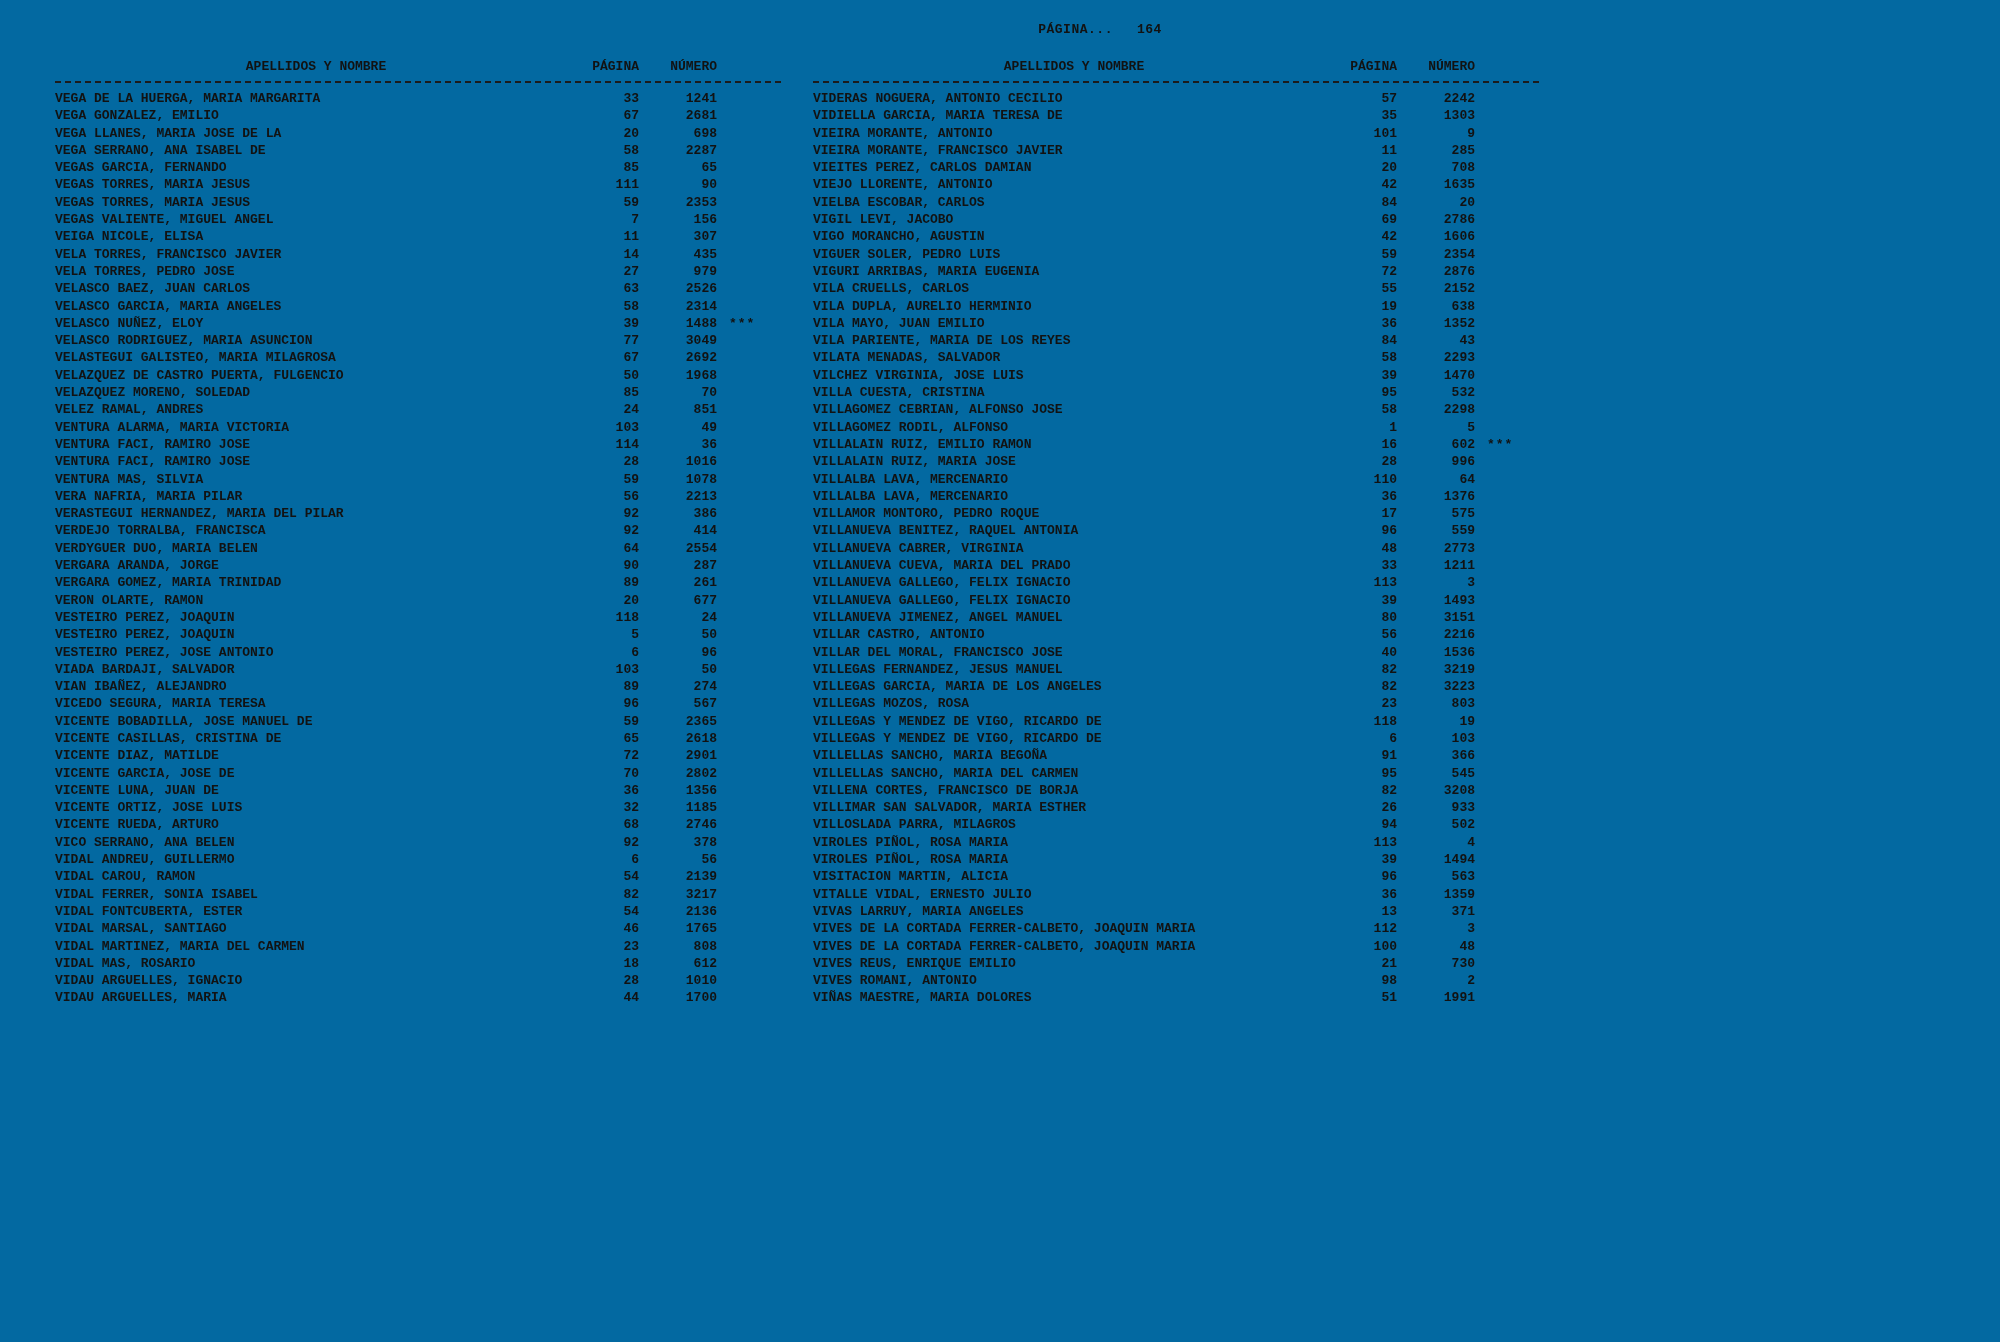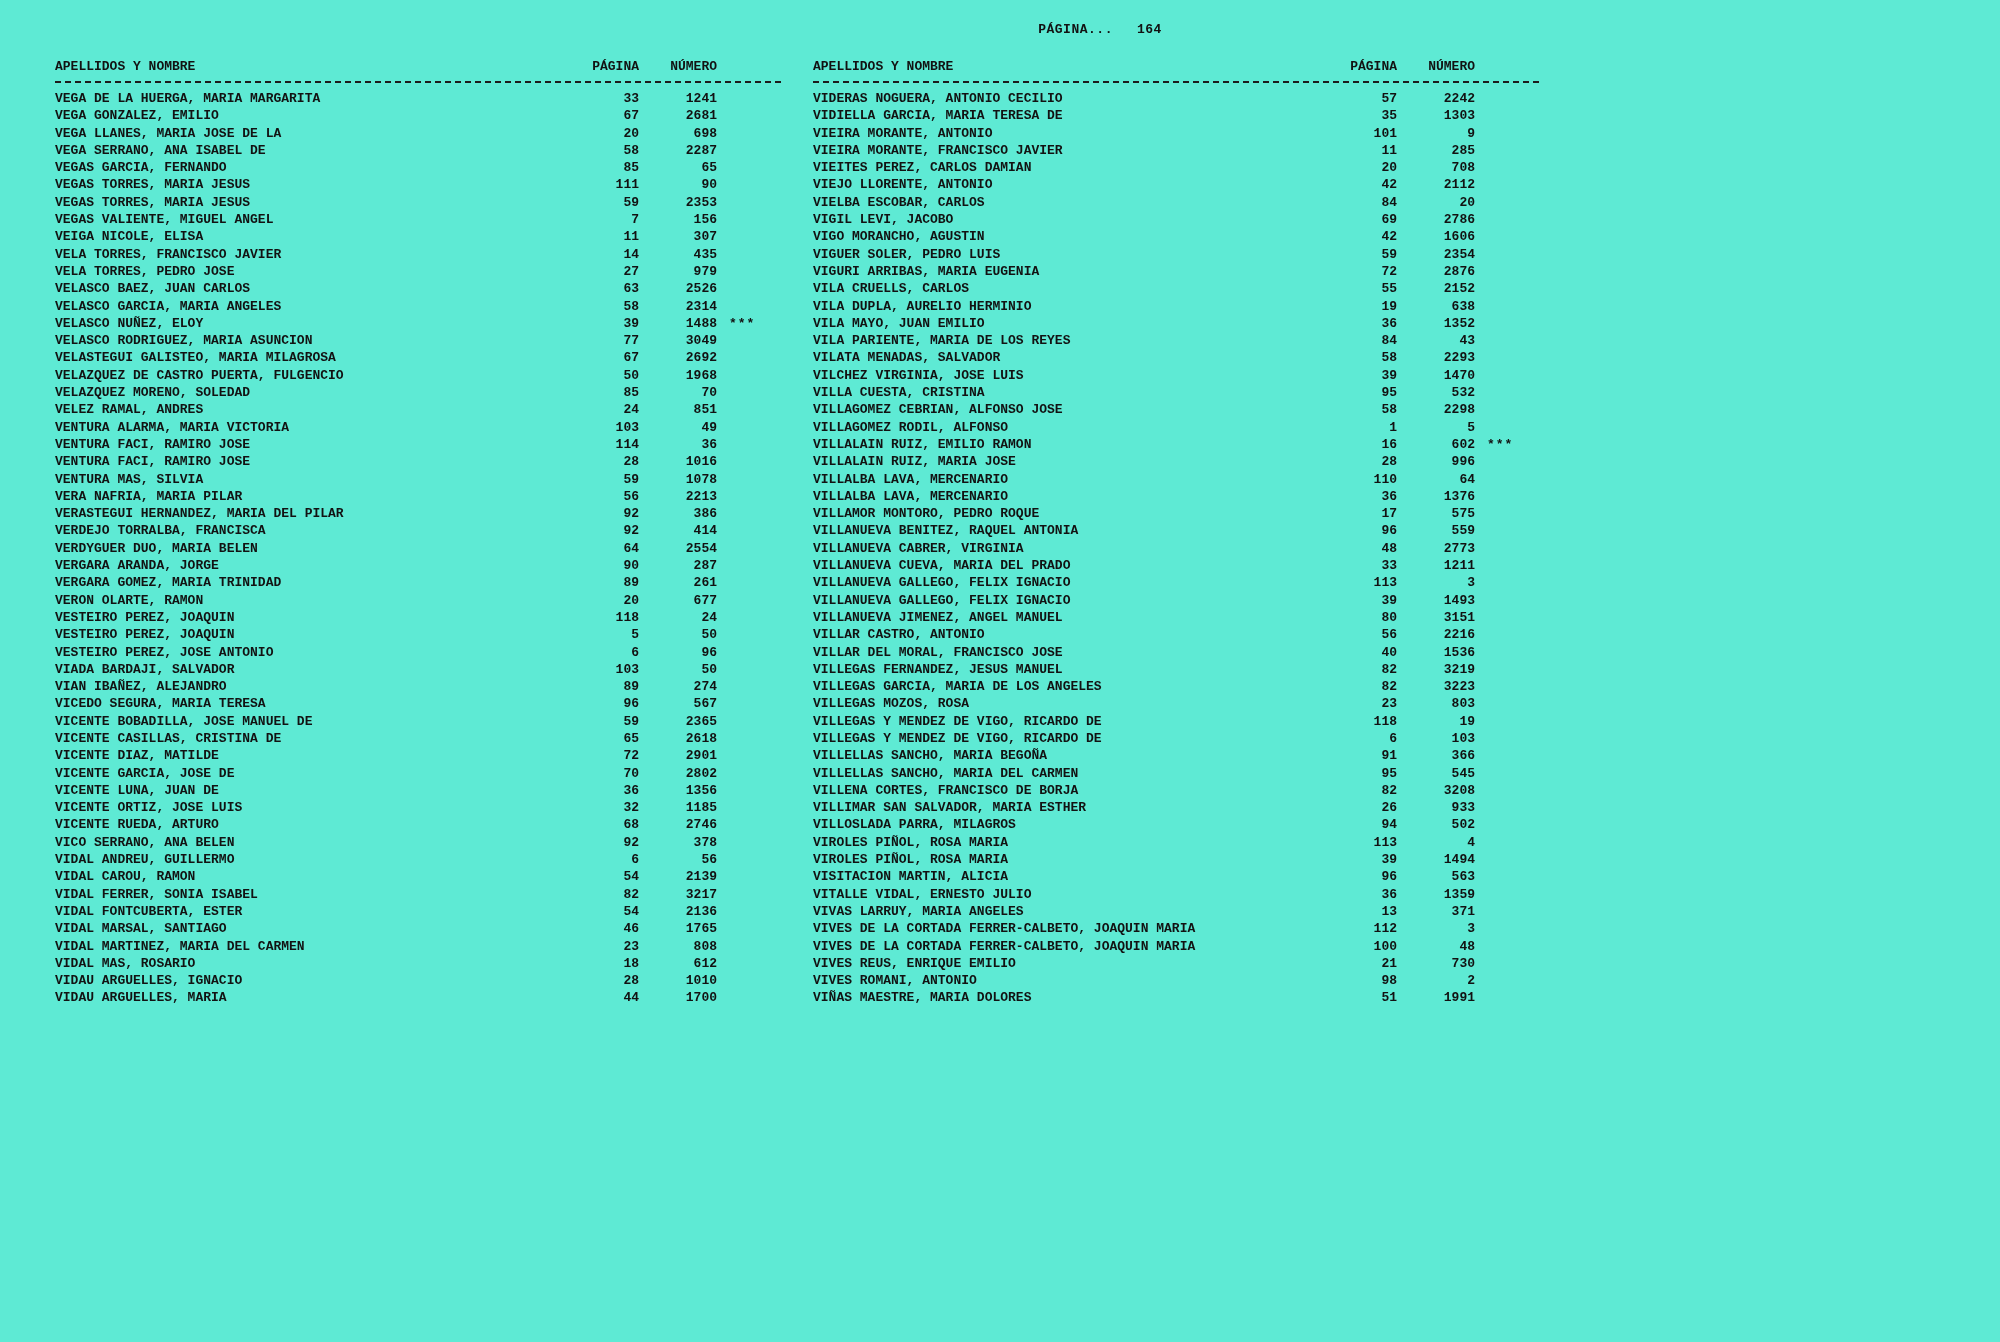--- a/index.html
+++ b/index.html
@@ -4,21 +4,21 @@
 <style>
   html, body {
     margin: 0;
     padding: 0;
     background: #ffffff;
   }
   .page {
     position: relative;
     width: 2000px;
     height: 1342px;
-    background: #5eead4;
+    background: #0369a1;
     font-family: "Liberation Mono", "DejaVu Sans Mono", monospace;
     font-size: 13px;
     font-weight: 700;
     color: #121212;
     overflow: hidden;
   }
   .top-header {
     position: absolute;
     top: 7px;
     left: 1005px;
@@ -58,21 +58,21 @@
   .row {
     display: flex;
     height: 17.3px;
     line-height: 17.3px;
     white-space: pre;
   }
   .c-name { flex: 1 1 auto; overflow: hidden; }
   .c-page { width: 62px; text-align: right; flex: 0 0 auto; }
   .c-num  { width: 78px; text-align: right; flex: 0 0 auto; }
   .c-mark { width: 56px; padding-left: 12px; flex: 0 0 auto; letter-spacing: 1px; }
-  .h-name { flex: 1 1 auto; text-align: left; }
+  .h-name { flex: 1 1 auto; text-align: center; }
 </style>
 </head>
 <body>
 
 <div class="page">
 
   <div class="top-header">
     <span>PÁGINA...</span><span class="num">164</span>
   </div>
 
@@ -150,21 +150,21 @@
         <span class="c-num">NÚMERO</span>
         <span class="c-mark"></span>
       </div>
       <div class="dashes"></div>
       <div class="rows">
           <div class="row"><span class="c-name">VIDERAS NOGUERA, ANTONIO CECILIO</span><span class="c-page">57</span><span class="c-num">2242</span><span class="c-mark"></span></div>
           <div class="row"><span class="c-name">VIDIELLA GARCIA, MARIA TERESA DE</span><span class="c-page">35</span><span class="c-num">1303</span><span class="c-mark"></span></div>
           <div class="row"><span class="c-name">VIEIRA MORANTE, ANTONIO</span><span class="c-page">101</span><span class="c-num">9</span><span class="c-mark"></span></div>
           <div class="row"><span class="c-name">VIEIRA MORANTE, FRANCISCO JAVIER</span><span class="c-page">11</span><span class="c-num">285</span><span class="c-mark"></span></div>
           <div class="row"><span class="c-name">VIEITES PEREZ, CARLOS DAMIAN</span><span class="c-page">20</span><span class="c-num">708</span><span class="c-mark"></span></div>
-          <div class="row"><span class="c-name">VIEJO LLORENTE, ANTONIO</span><span class="c-page">42</span><span class="c-num">2112</span><span class="c-mark"></span></div>
+          <div class="row"><span class="c-name">VIEJO LLORENTE, ANTONIO</span><span class="c-page">42</span><span class="c-num">1635</span><span class="c-mark"></span></div>
           <div class="row"><span class="c-name">VIELBA ESCOBAR, CARLOS</span><span class="c-page">84</span><span class="c-num">20</span><span class="c-mark"></span></div>
           <div class="row"><span class="c-name">VIGIL LEVI, JACOBO</span><span class="c-page">69</span><span class="c-num">2786</span><span class="c-mark"></span></div>
           <div class="row"><span class="c-name">VIGO MORANCHO, AGUSTIN</span><span class="c-page">42</span><span class="c-num">1606</span><span class="c-mark"></span></div>
           <div class="row"><span class="c-name">VIGUER SOLER, PEDRO LUIS</span><span class="c-page">59</span><span class="c-num">2354</span><span class="c-mark"></span></div>
           <div class="row"><span class="c-name">VIGURI ARRIBAS, MARIA EUGENIA</span><span class="c-page">72</span><span class="c-num">2876</span><span class="c-mark"></span></div>
           <div class="row"><span class="c-name">VILA CRUELLS, CARLOS</span><span class="c-page">55</span><span class="c-num">2152</span><span class="c-mark"></span></div>
           <div class="row"><span class="c-name">VILA DUPLA, AURELIO HERMINIO</span><span class="c-page">19</span><span class="c-num">638</span><span class="c-mark"></span></div>
           <div class="row"><span class="c-name">VILA MAYO, JUAN EMILIO</span><span class="c-page">36</span><span class="c-num">1352</span><span class="c-mark"></span></div>
           <div class="row"><span class="c-name">VILA PARIENTE, MARIA DE LOS REYES</span><span class="c-page">84</span><span class="c-num">43</span><span class="c-mark"></span></div>
           <div class="row"><span class="c-name">VILATA MENADAS, SALVADOR</span><span class="c-page">58</span><span class="c-num">2293</span><span class="c-mark"></span></div>

